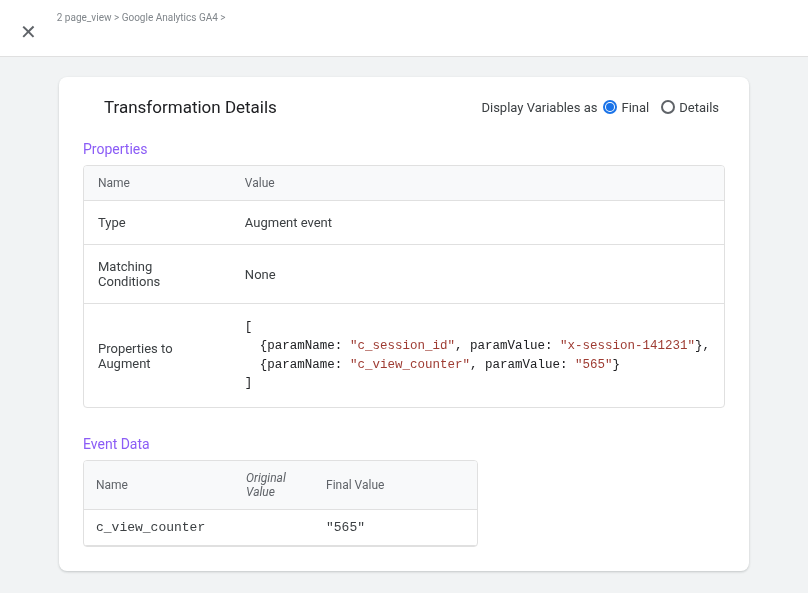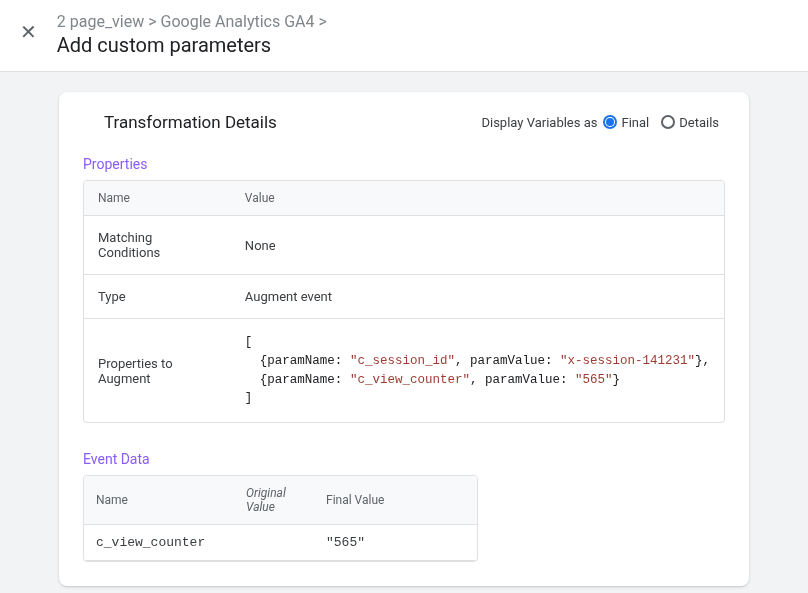--- a/index.html
+++ b/index.html
@@ -26,21 +26,21 @@
       cursor: pointer;
       line-height: 1;
       padding-top: 10px;
       user-select: none;
     }
     .header-text {
       display: flex;
       flex-direction: column;
     }
     .breadcrumb {
-      font-size: 16px;
+      font-size: 10px;
       color: #80868b;
       margin-bottom: 2px;
     }
     .page-title {
       font-size: 20px;
       font-weight: 400;
       color: #202124;
     }
     .content-area {
       background: #f1f3f4;
@@ -179,21 +179,20 @@
     .event-table .w1 { width: 150px; }
     .event-table .w2 { width: 80px; font-style: italic; }
   </style>
 </head>
 <body>
 
 <div class="header">
   <span class="close-btn">✕</span>
   <div class="header-text">
     <div class="breadcrumb">2 page_view &gt; Google Analytics GA4 &gt;</div>
-    <div class="page-title">Add custom parameters</div>
   </div>
 </div>
 
 <div class="content-area">
   <div class="card">
     <div class="card-header">
       <div class="card-title">Transformation Details</div>
       <div class="display-toggle">
         <span>Display Variables as</span>
         <span class="radio-group">
@@ -210,26 +209,26 @@
     <div class="section-title">Properties</div>
     <table class="props-table">
       <thead>
         <tr>
           <th class="name-col">Name</th>
           <th>Value</th>
         </tr>
       </thead>
       <tbody>
         <tr>
+          <td>Type</td>
+          <td>Augment event</td>
+        </tr>
+        <tr>
           <td>Matching Conditions</td>
           <td>None</td>
-        </tr>
-        <tr>
-          <td>Type</td>
-          <td>Augment event</td>
         </tr>
         <tr>
           <td>Properties to Augment</td>
           <td>
             <div class="code-block"><span>[</span>
 <span>  {paramName: </span><span class="str">"c_session_id"</span><span>, paramValue: </span><span class="str">"x-session-141231"</span><span>},</span>
 <span>  {paramName: </span><span class="str">"c_view_counter"</span><span>, paramValue: </span><span class="str">"565"</span><span>}</span>
 <span>]</span></div>
           </td>
         </tr>

